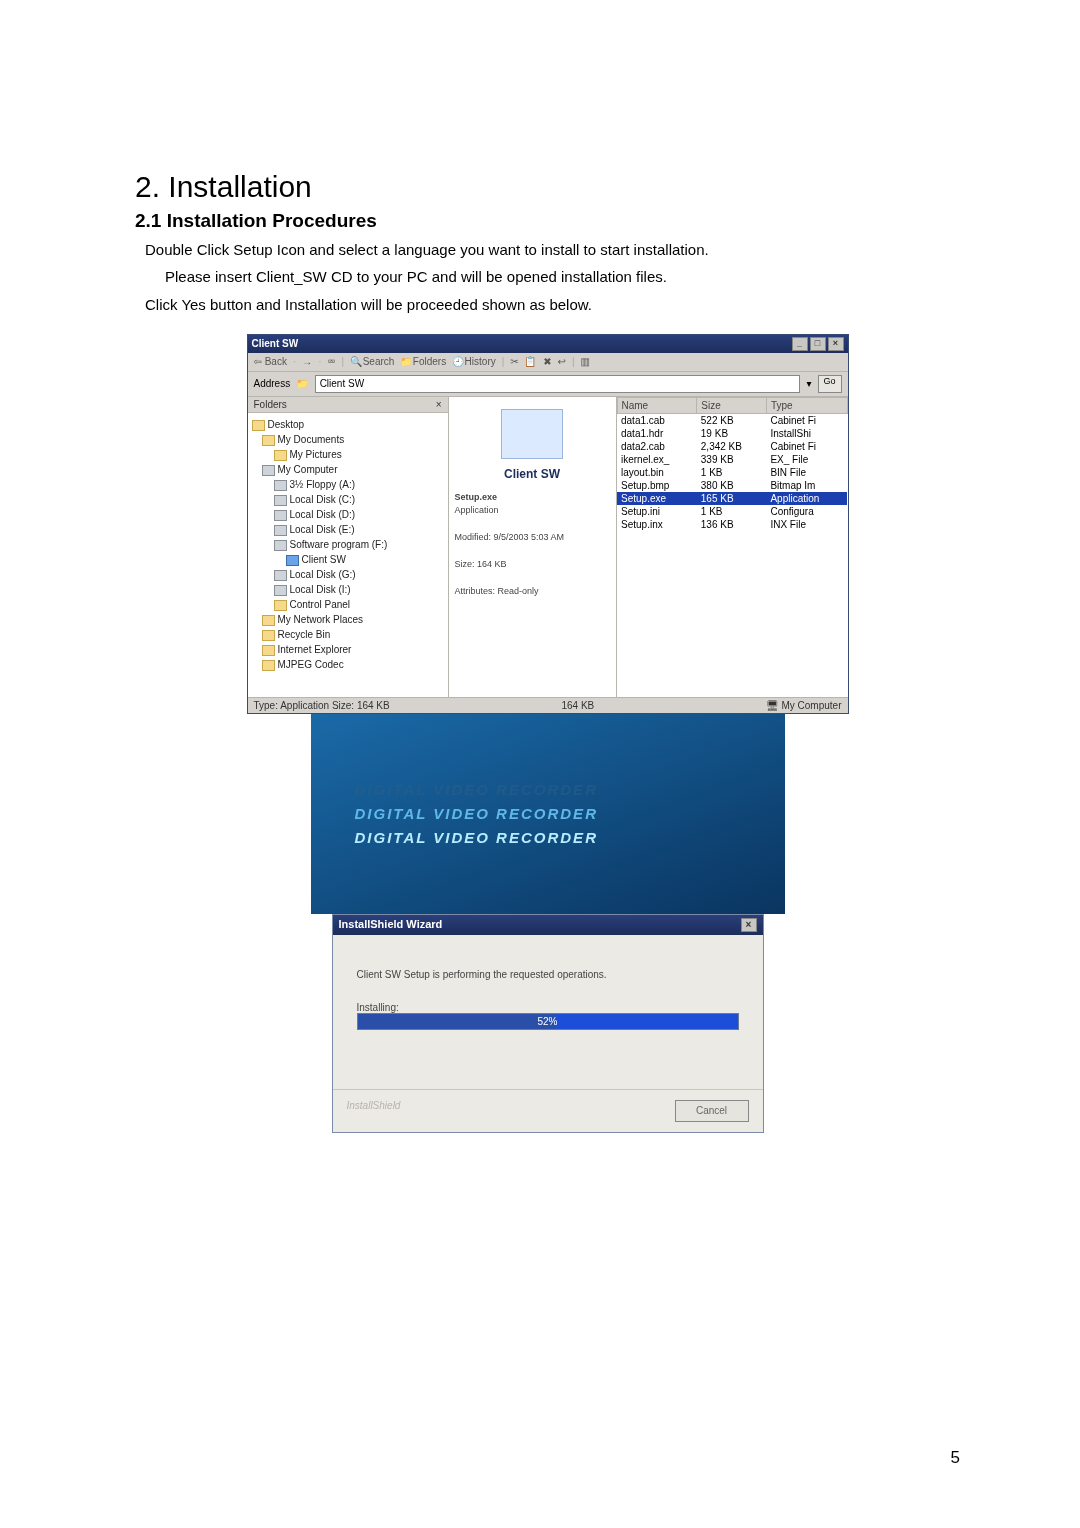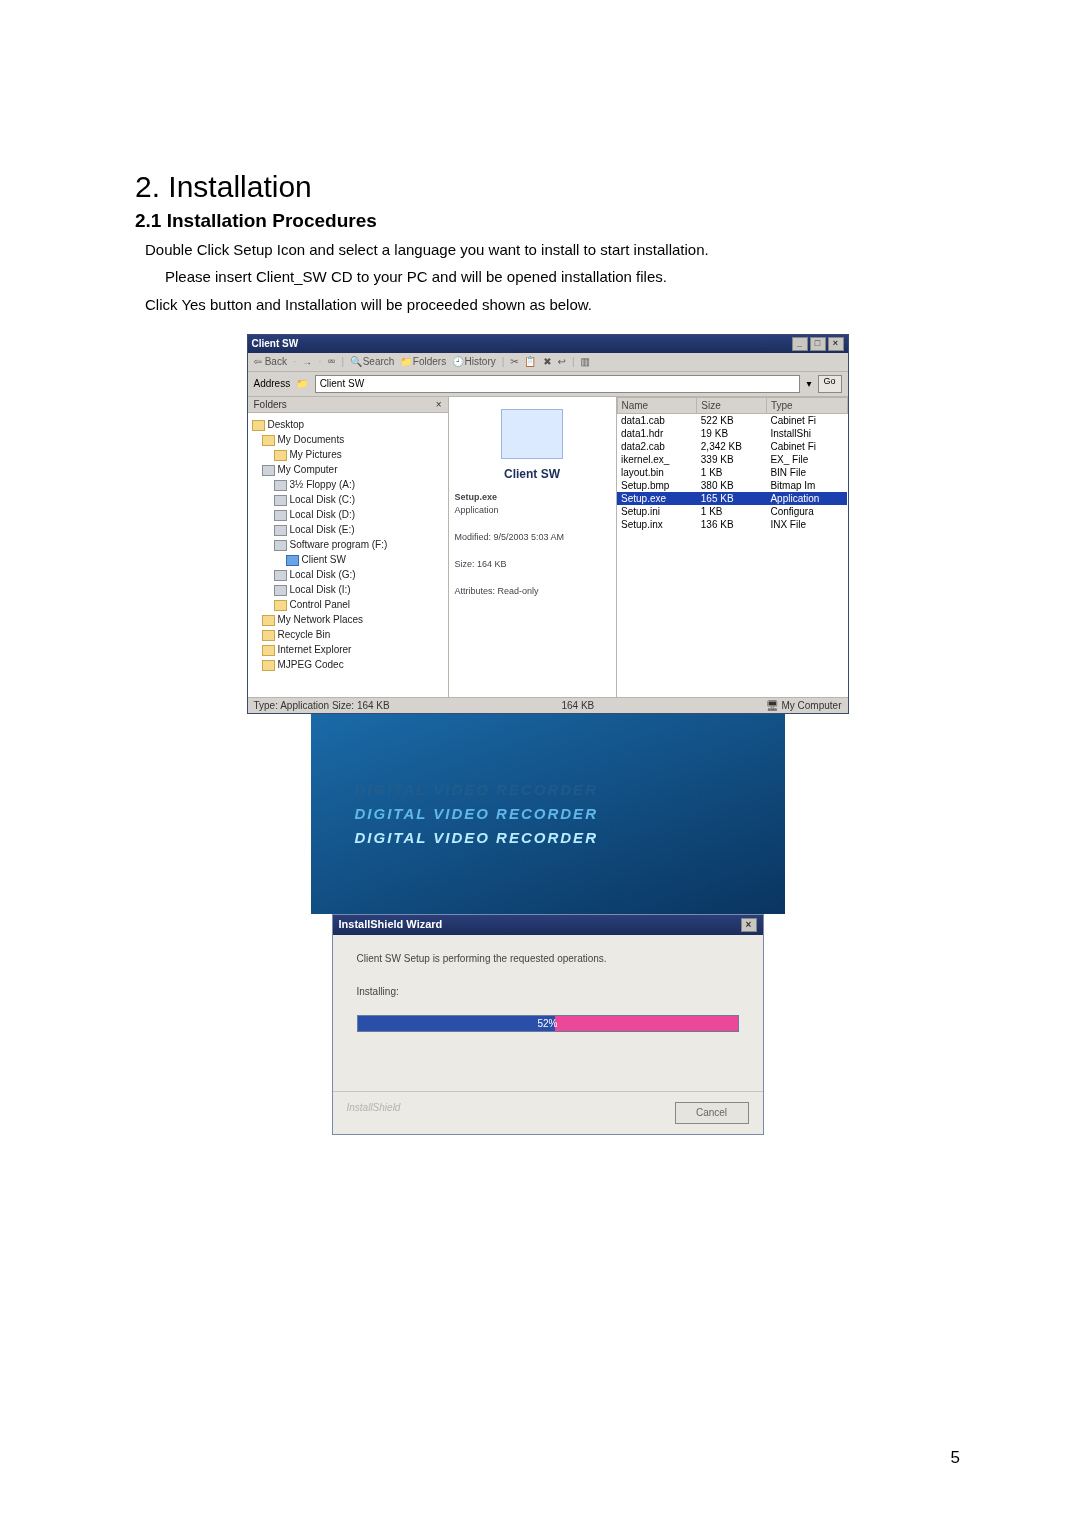--- a/index.html
+++ b/index.html
@@ -44,22 +44,22 @@
   .splash .l1{color:#2a5e8a;opacity:.6}
   .splash .l2{color:#5fb8e8}
   .splash .l3{color:#b8ecff}
   
   .wiz{width:430px;border:1px solid #7a8aa8;background:#eceae4;font-family:Tahoma,Arial,sans-serif}
   .wiz .tb{background:linear-gradient(#2a3f7a,#1c2d5c);color:#fff;font-size:11px;font-weight:bold;padding:3px 6px;display:flex;justify-content:space-between}
   .wiz .tb .x{width:14px;height:12px;background:#c9c7c2;border:1px solid #888;color:#333;font-size:10px;text-align:center;line-height:11px}
   .wiz .hdr{background:#fff;padding:10px 14px;border-bottom:1px solid #c9c6bf;position:relative;height:46px}
   .wiz .hdr .t{font-weight:bold;font-size:11px}
   .wiz .hdr .im{position:absolute;right:10px;top:6px;width:52px;height:52px;background:radial-gradient(circle at 30% 30%,#d9d9d9,#8a8a8a)}
-  .wiz .body{padding:18px 24px 26px;font-size:10px;color:#444}
-  .wiz .progress{margin-top:18px;height:15px;border:1px solid #6a7a9a;background:#ec4899;position:relative}
+  .wiz .body{padding:34px 24px 26px;font-size:10px;color:#444}
+  .wiz .progress{height:15px;border:1px solid #6a7a9a;background:#1d4ed8;position:relative}
   .wiz .progress .bar{position:absolute;left:0;top:0;bottom:0;background:#2a4fa8}
   .wiz .progress .pct{position:absolute;left:50%;top:0;transform:translateX(-50%);font-size:10px;color:#fff;line-height:15px}
   .wiz .foot{border-top:1px solid #c9c6bf;padding:10px 14px;display:flex;justify-content:flex-end;gap:8px}
   .wiz .btn{min-width:74px;height:22px;border:1px solid #888;background:#e6e4de;font-size:10px;color:#666}
   .wiz .foot .brand{margin-right:auto;color:#b6b3ac;font-size:10px;font-style:italic}
   .pagenum{position:absolute;right:120px;bottom:60px;font-size:17px}
 </style>
 </head>
 <body>
 

